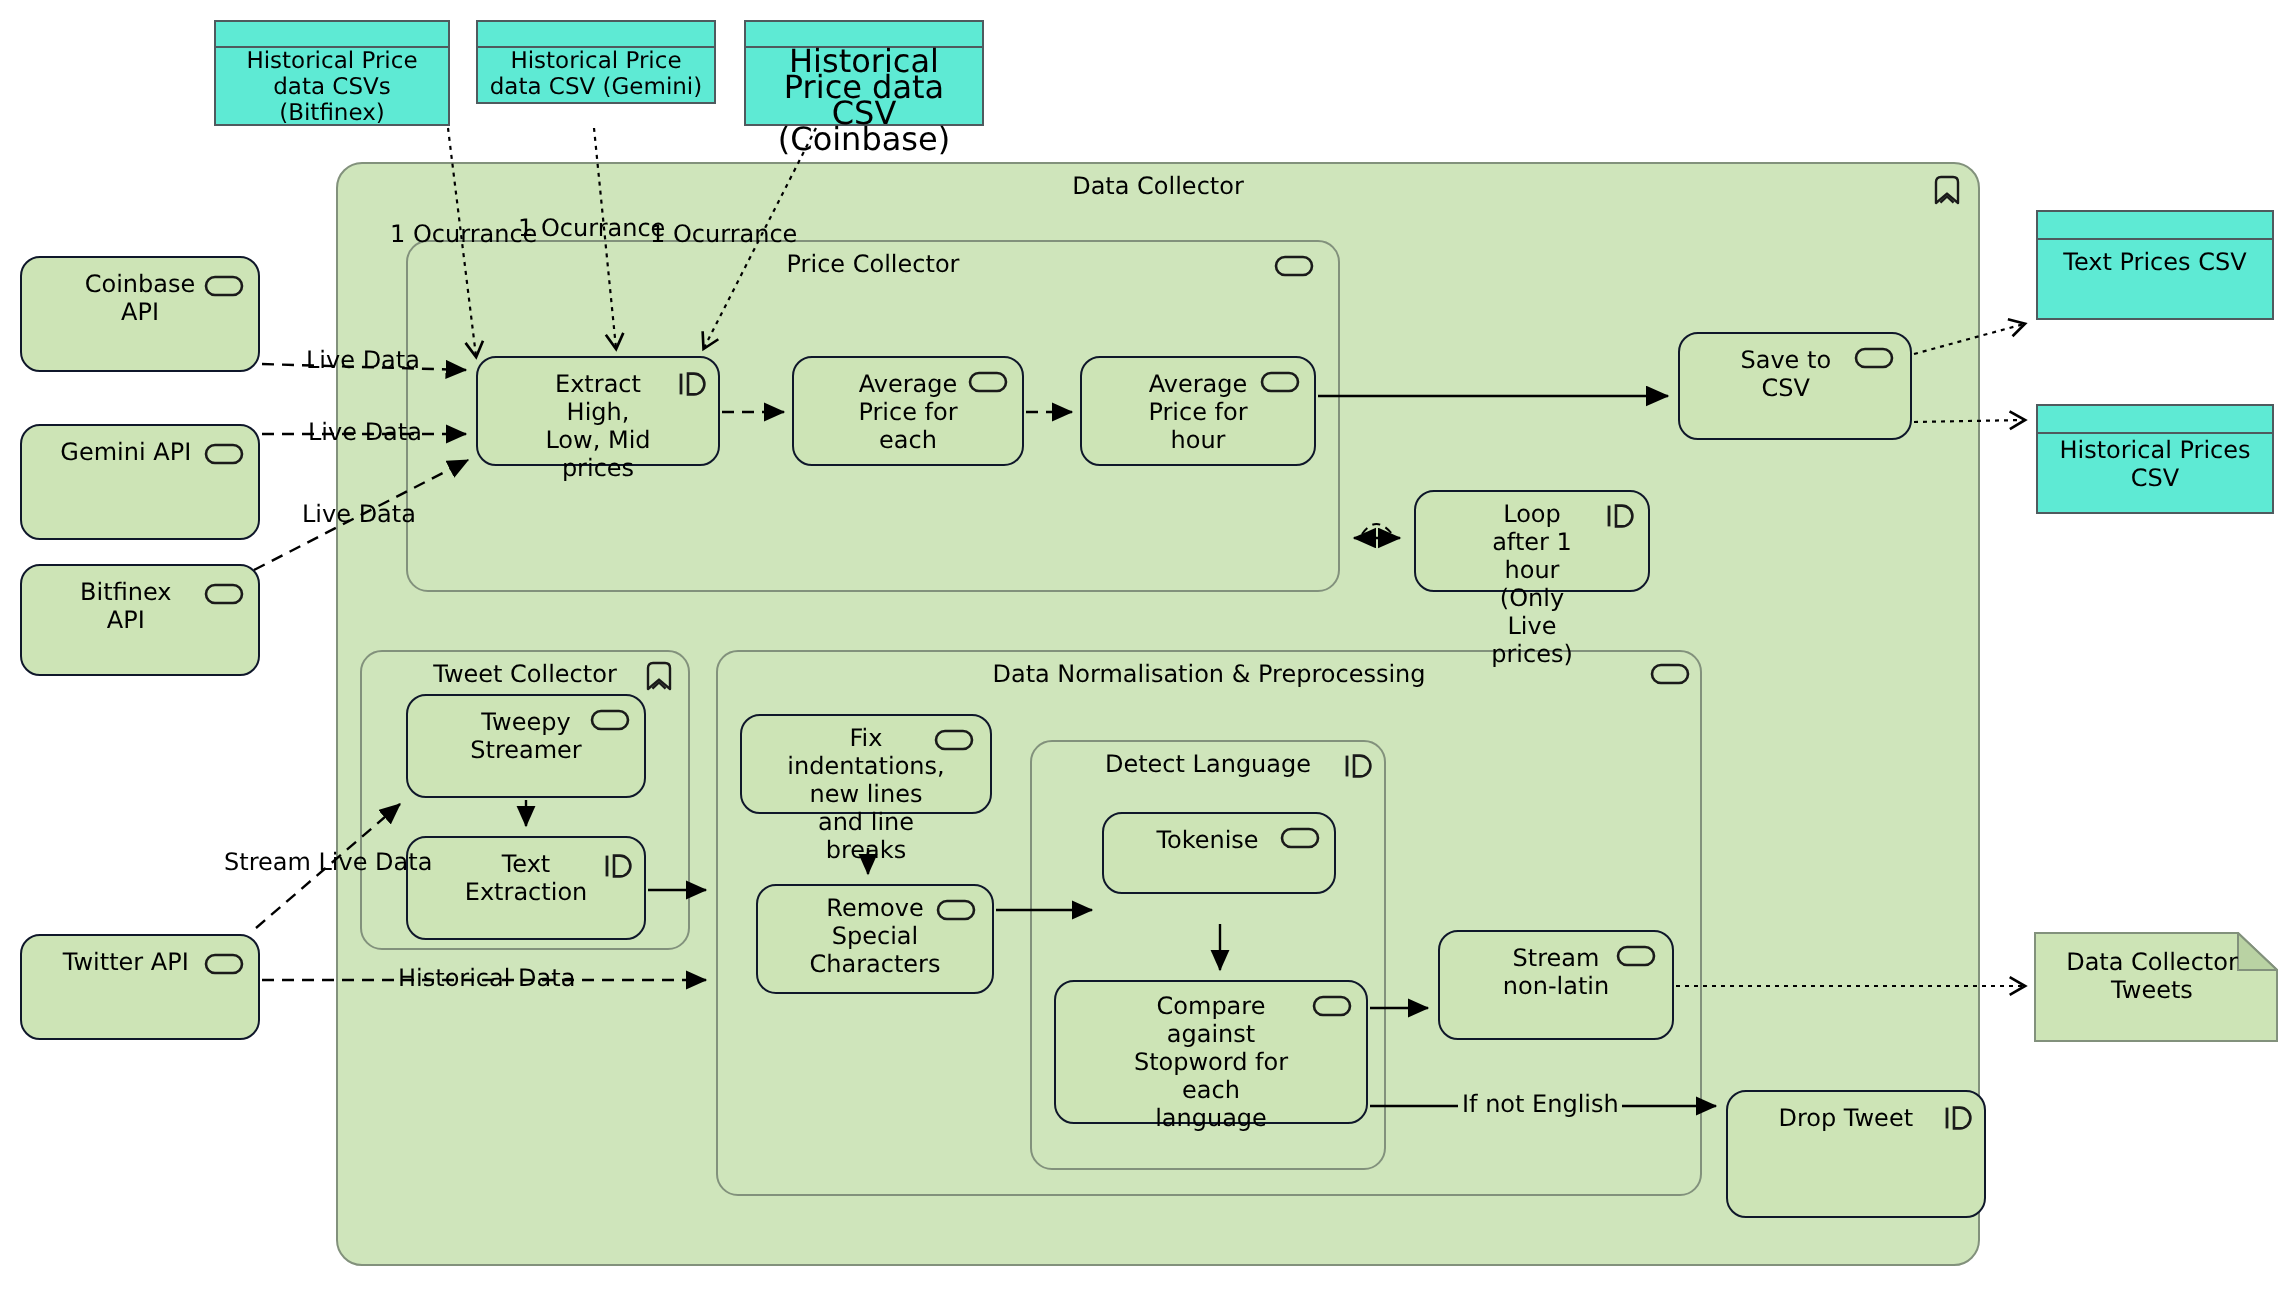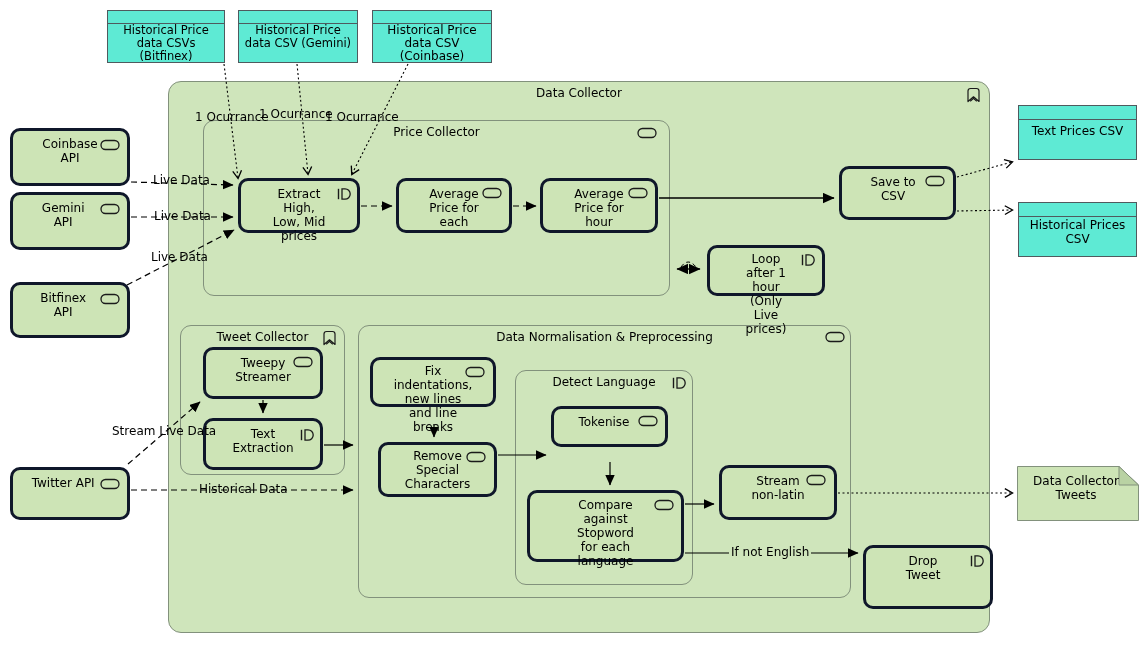--- a/index.html
+++ b/index.html
@@ -1,20 +1,20 @@
 <!DOCTYPE html>
 <html><head>
 <meta charset="utf-8">
 <style>
   html,body{margin:0;padding:0;background:#fff;}
   .canvas{position:relative;width:1148px;height:645px;background:#ffffff;
           font-family:"DejaVu Sans","Liberation Sans",sans-serif;font-size:12px;color:#000;overflow:hidden;}
   .shape{position:absolute;box-sizing:border-box;}
   .container{background:#cfe5bb;border:1px solid #82917c;border-radius:11px;}
-  .node{background:#cde4b6;border:3px solid #0f172a;border-radius:10px;}
+  .node{background:#cde4b6;border:1px solid #0f172a;border-radius:10px;}
   .ctitle{position:absolute;top:5px;left:0;right:0;text-align:center;line-height:13px;}
   .nlabel{position:absolute;top:6px;left:50%;transform:translateX(-50%);text-align:center;line-height:14px;white-space:normal;}
   .artifact{background:#5eead4;border:1px solid #4f5a5e;}
   .aband{position:absolute;top:0;left:0;right:0;height:12px;border-bottom:1px solid #4f5a5e;}
   .albl{position:absolute;left:2px;right:2px;text-align:center;line-height:13.5px;}
   .icon{position:absolute;}
   .elabel{position:absolute;white-space:nowrap;line-height:13px;}
   .edges{position:absolute;left:0;top:0;width:1148px;height:645px;pointer-events:none;}
   .notewrap{position:absolute;}
   .notetext{position:absolute;left:0;right:4px;top:8px;text-align:center;line-height:14px;}
@@ -71,21 +71,21 @@
         </svg>
     </span>
   </div>
 
   <div class="shape node" style="left:10px;top:128px;width:120px;height:58px;">
     <div class="nlabel" style="max-width:62px;">Coinbase API</div>
     <span class="icon" style="right:7px;top:8px;"><svg width="20" height="12">
           <rect x="1" y="1.5" width="18" height="9" rx="4.5" fill="none" stroke="#1a1a1a" stroke-width="1.3"></rect>
         </svg></span>
   </div>
-  <div class="shape node" style="left:10px;top:192px;width:120px;height:58px;">
+  <div class="shape node" style="left:10px;top:212px;width:120px;height:58px;">
     <div class="nlabel" style="left:44%;">Gemini API</div>
     <span class="icon" style="right:7px;top:8px;"><svg width="20" height="12">
           <rect x="1" y="1.5" width="18" height="9" rx="4.5" fill="none" stroke="#1a1a1a" stroke-width="1.3"></rect>
         </svg></span>
   </div>
   <div class="shape node" style="left:10px;top:282px;width:120px;height:56px;">
     <div class="nlabel" style="left:44%;">Bitfinex API</div>
     <span class="icon" style="right:7px;top:8px;"><svg width="20" height="12">
           <rect x="1" y="1.5" width="18" height="9" rx="4.5" fill="none" stroke="#1a1a1a" stroke-width="1.3"></rect>
         </svg></span>
@@ -181,27 +181,27 @@
     <span class="icon" style="right:5px;top:6px;"><svg width="17" height="14" viewBox="0 0 17 14">
           <path d="M3.5,1.8 V12.2" stroke="#1a1a1a" stroke-width="1.4" fill="none"></path>
           <path d="M7,1.8 H10 A5.2,5.2 0 0 1 10,12.2 H7 Z" fill="none" stroke="#1a1a1a" stroke-width="1.3"></path>
         </svg></span>
   </div>
 
   <div class="shape artifact" style="left:107px;top:10px;width:118px;height:53px;">
     <div class="aband"></div>
     <div class="albl" style="top:13px;line-height:13px;font-size:11.5px;">Historical Price data CSVs (Bitfinex)</div>
   </div>
-  <div class="shape artifact" style="left:238px;top:10px;width:120px;height:53px;">
+  <div class="shape artifact" style="left:238px;top:10px;width:120px;height:42px;">
     <div class="aband"></div>
     <div class="albl" style="top:13px;line-height:13px;font-size:11.5px;">Historical Price data CSV (Gemini)</div>
   </div>
   <div class="shape artifact" style="left:372px;top:10px;width:120px;height:53px;">
     <div class="aband"></div>
-    <div class="albl" style="top:13px;line-height:13px;font-size:12px;">Historical Price data CSV (Coinbase)</div>
+    <div class="albl" style="top:13px;line-height:13px;font-size:16px;">Historical Price data CSV (Coinbase)</div>
   </div>
   <div class="shape artifact" style="left:1018px;top:105px;width:119px;height:55px;">
     <div class="aband" style="height:13px;"></div>
     <div class="albl" style="top:19px;">Text Prices CSV</div>
   </div>
   <div class="shape artifact" style="left:1018px;top:202px;width:119px;height:55px;">
     <div class="aband" style="height:13px;"></div>
     <div class="albl" style="top:16px;">Historical Prices CSV</div>
   </div>
 

